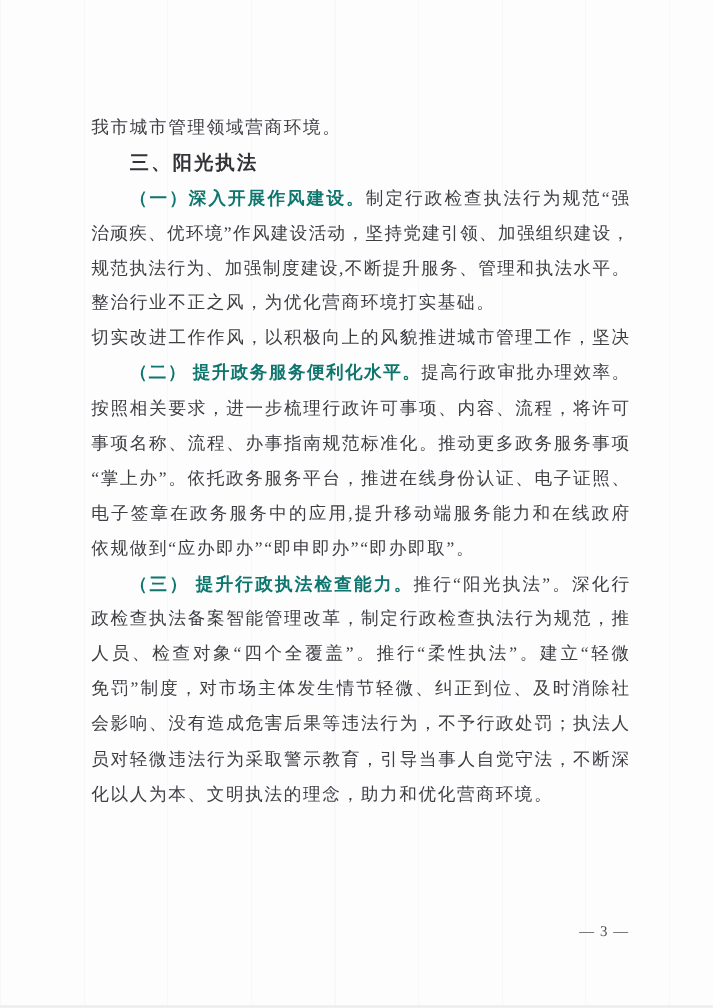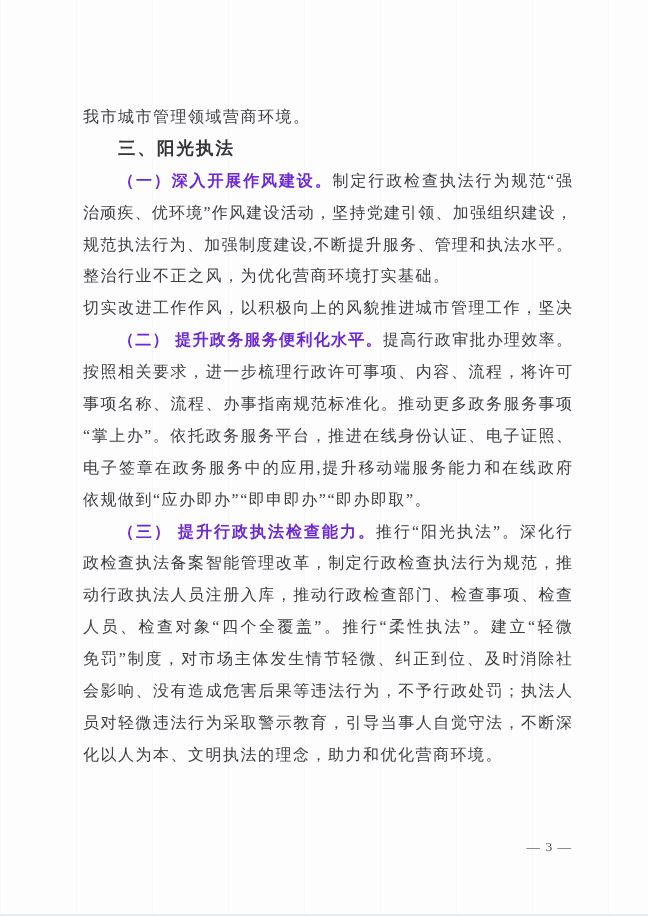--- a/index.html
+++ b/index.html
@@ -53,21 +53,21 @@
   .line.indent { text-indent: 35px; }
   .line.heading {
     font-family: "Liberation Sans", "DejaVu Sans", sans-serif;
     font-weight: 700;
     font-size: 17.5px;
     color: #333338;
     letter-spacing: 2px;
     text-align: left;
     text-align-last: left;
   }
-  .lead { font-weight: 700; color: #6d28d9; }
+  .lead { font-weight: 700; color: #0f766e; }
   .page-number {
     position: absolute;
     top: 838px;
     left: 83px;
     width: 489px;
     text-align: right;
     font-size: 13.5px;
     line-height: 18px;
     color: #4b4b50;
     letter-spacing: 1px;
@@ -88,21 +88,20 @@
       <div class="line short"><span>整治行业不正之风，为优化营商环境打实基础。</span></div>
       <div class="line"><span>切实改进工作作风，以积极向上的风貌推进城市管理工作，坚决</span></div>
       <div class="line indent"><span class="lead">（二） 提升政务服务便利化水平。</span><span>提高行政审批办理效率。</span></div>
       <div class="line"><span>按照相关要求，进一步梳理行政许可事项、内容、流程，将许可</span></div>
       <div class="line"><span>事项名称、流程、办事指南规范标准化。推动更多政务服务事项</span></div>
       <div class="line"><span>“掌上办”。依托政务服务平台，推进在线身份认证、电子证照、</span></div>
       <div class="line"><span>电子签章在政务服务中的应用,提升移动端服务能力和在线政府</span></div>
       <div class="line short"><span>依规做到“应办即办”“即申即办”“即办即取”。</span></div>
       <div class="line indent"><span class="lead">（三） 提升行政执法检查能力。</span><span>推行“阳光执法”。深化行</span></div>
       <div class="line"><span>政检查执法备案智能管理改革，制定行政检查执法行为规范，推</span></div>
-      <div class="line"><span>动行政执法人员注册入库，推动行政检查部门、检查事项、检查</span></div>
       <div class="line"><span>人员、检查对象“四个全覆盖”。推行“柔性执法”。建立“轻微</span></div>
       <div class="line"><span>免罚”制度，对市场主体发生情节轻微、纠正到位、及时消除社</span></div>
       <div class="line"><span>会影响、没有造成危害后果等违法行为，不予行政处罚；执法人</span></div>
       <div class="line"><span>员对轻微违法行为采取警示教育，引导当事人自觉守法，不断深</span></div>
       <div class="line short"><span>化以人为本、文明执法的理念，助力和优化营商环境。</span></div>
     </div>
 </div>
 
 <div class="page-number">— 3 —</div>
 

